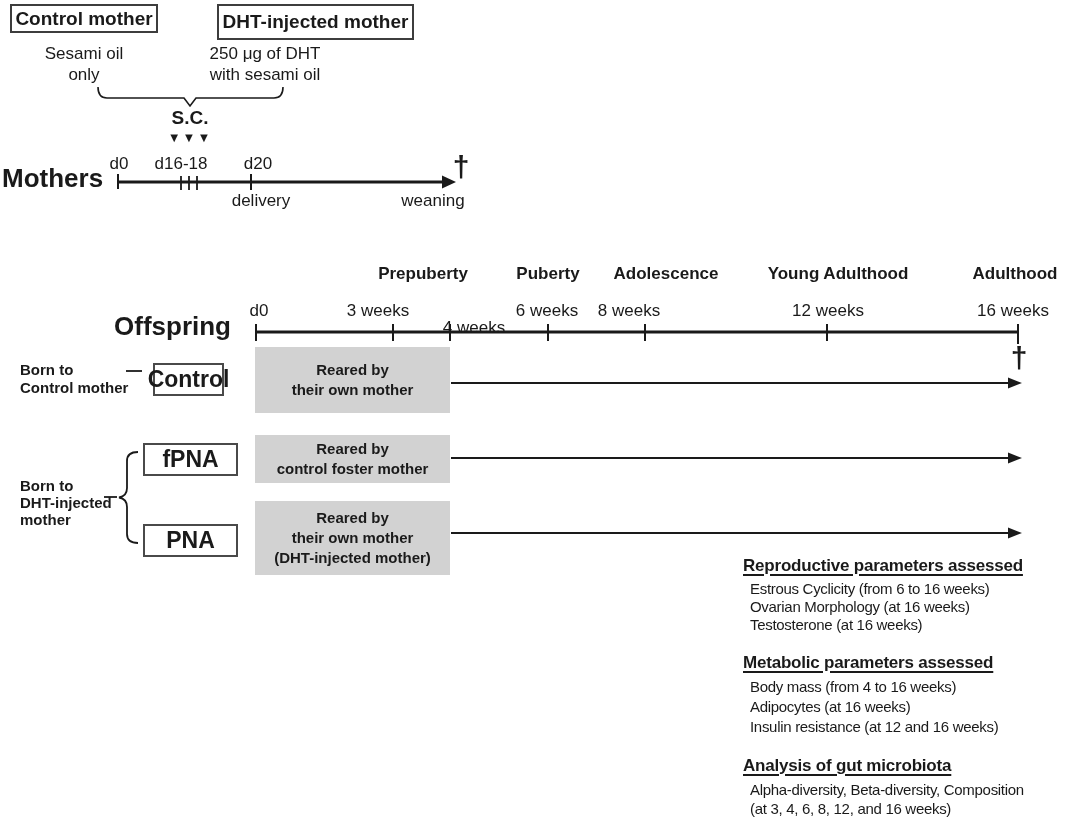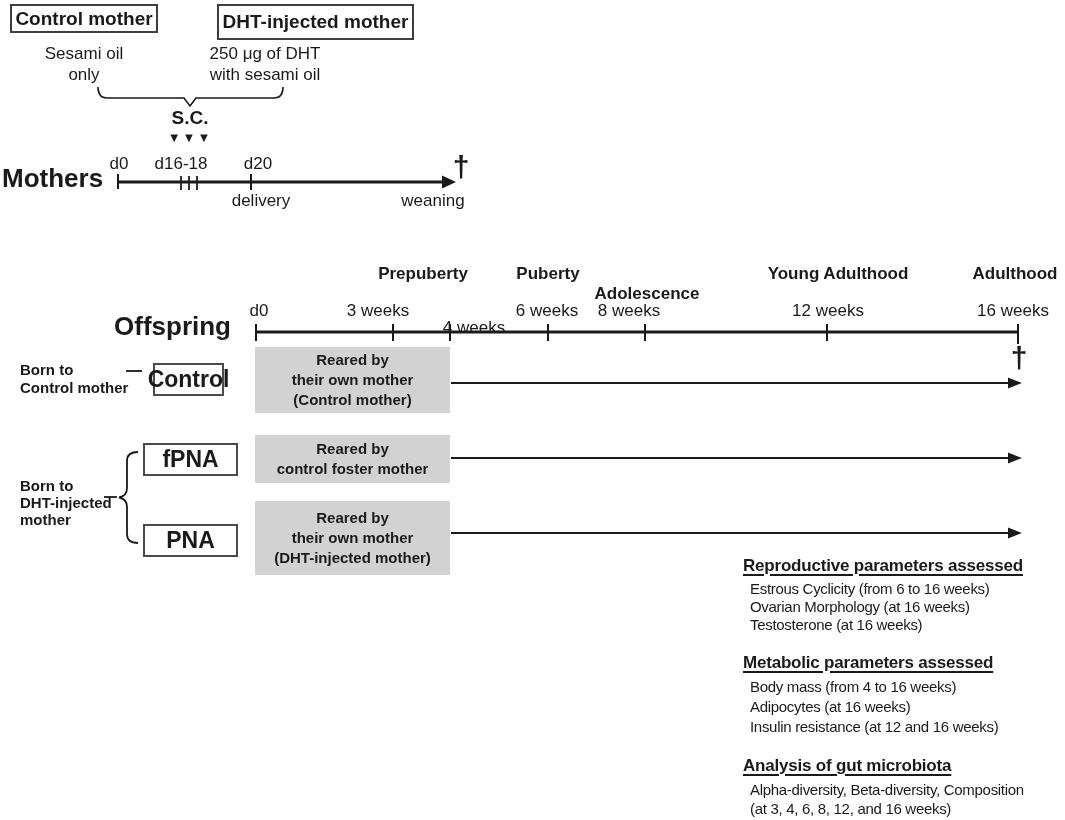--- a/index.html
+++ b/index.html
@@ -108,21 +108,21 @@
   <div class="tlab" style="left:151px;top:154px;width:60px;">d16-18</div>
   <div class="tlab" style="left:238px;top:154px;width:40px;">d20</div>
 
   <div class="tlab" style="left:226px;top:191px;width:70px;">delivery</div>
   <div class="tlab" style="left:398px;top:191px;width:70px;">weaning</div>
 
   <div class="dagger" style="left:450px;top:152px;width:22px;">†</div>
 
   <div class="stage" style="left:423px;top:264px;">Prepuberty</div>
   <div class="stage" style="left:548px;top:264px;">Puberty</div>
-  <div class="stage" style="left:647px;top:264px;margin-top:20px;">Adolescence</div>
+  <div class="stage" style="left:666px;top:264px;">Adolescence</div>
   <div class="stage" style="left:838px;top:264px;">Young Adulthood</div>
   <div class="stage" style="left:1015px;top:264px;">Adulthood</div>
 
   <div class="tp" style="left:259px;top:301px;">d0</div>
   <div class="tp" style="left:378px;top:301px;">3 weeks</div>
   <div class="tp" style="left:474px;top:301px;margin-top:17px;">4 weeks</div>
   <div class="tp" style="left:547px;top:301px;">6 weeks</div>
   <div class="tp" style="left:629px;top:301px;">8 weeks</div>
   <div class="tp" style="left:828px;top:301px;">12 weeks</div>
   <div class="tp" style="left:1013px;top:301px;">16 weeks</div>
@@ -133,21 +133,20 @@
 
   <div class="bornto" style="left:20px;top:361px;">
     <div>Born to</div>
     <div>Control mother</div>
   </div>
 
   <div class="gbox" style="left:153px;top:363px;width:71px;height:33px;">Control</div>
   <div class="graybox" style="left:255px;top:347px;width:195px;height:66px;">
     <div>Reared by</div>
     <div>their own mother</div>
-    <div>(Control mother)</div>
   </div>
 
   <div class="gbox" style="left:143px;top:443px;width:95px;height:33px;">fPNA</div>
   <div class="graybox" style="left:255px;top:435px;width:195px;height:48px;">
     <div>Reared by</div>
     <div>control foster mother</div>
   </div>
 
   <div class="bornto" style="left:20px;top:477px;line-height:17px;">
     <div>Born to</div>

